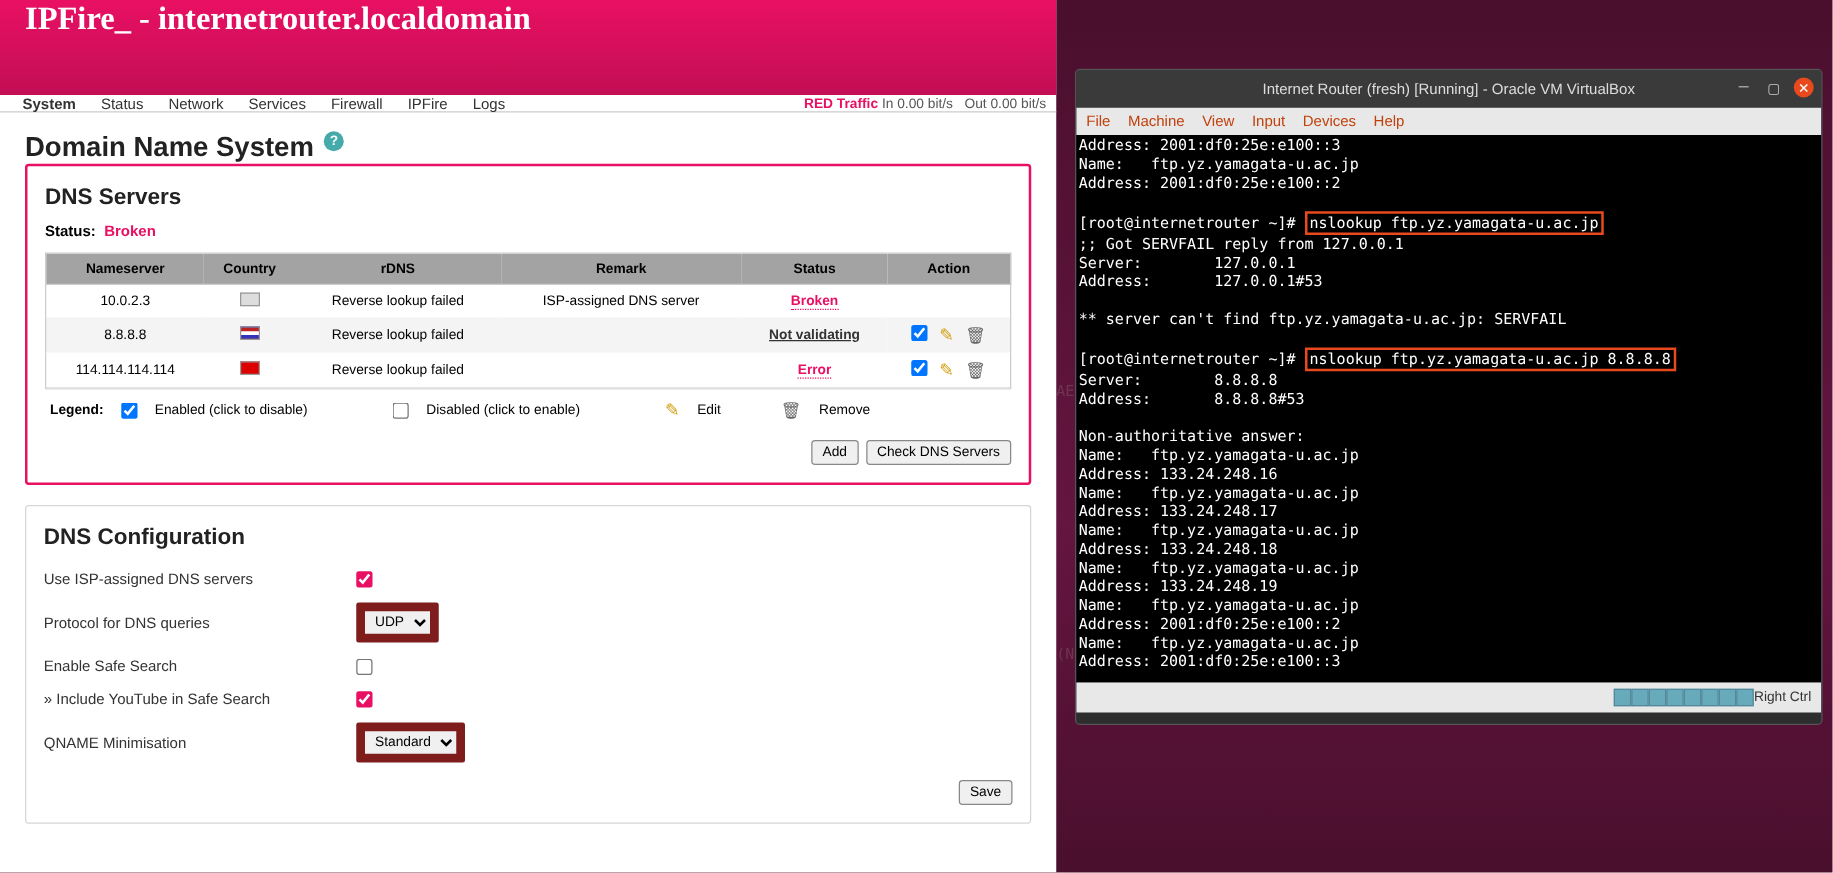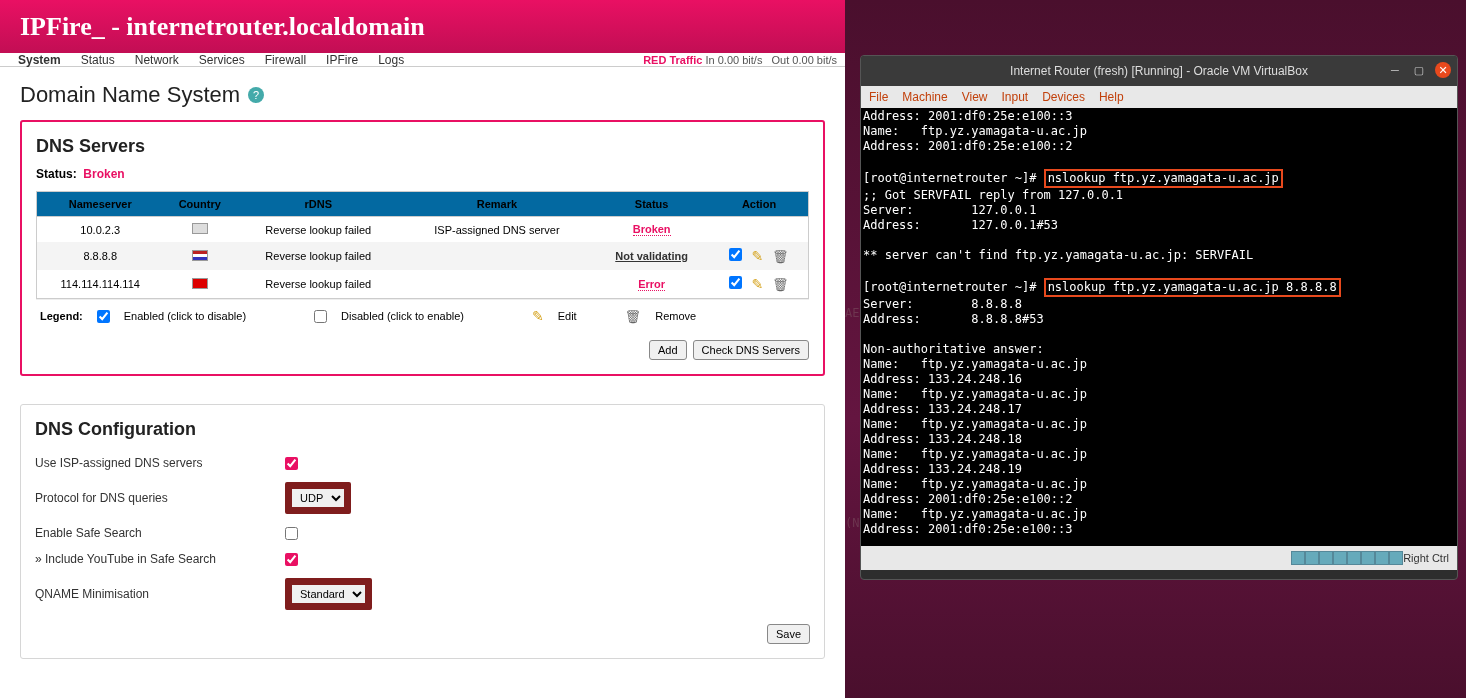--- a/index.html
+++ b/index.html
@@ -1,34 +1,34 @@
 <!DOCTYPE html>
 <html><head>
 <meta charset="utf-8">
 <style>
 *{box-sizing:border-box;margin:0;padding:0}
 body{font-family:Arial,Helvetica,sans-serif;width:1466px;height:698px;background:linear-gradient(180deg,#4a0f2d 0%,#641540 60%,#4a0f2d 100%);overflow:hidden;position:relative}
 .browser{position:absolute;left:0;top:0;width:845px;height:698px;background:#fff}
-.hero{height:53px;background:linear-gradient(180deg,#e91063 0%,#c20e54 100%);display:flex;align-items:center;padding-left:20px}
+.hero{height:76px;background:linear-gradient(180deg,#e91063 0%,#c20e54 100%);display:flex;align-items:flex-start;padding-left:20px}
 .hero-title{color:#fff;font-size:26px;font-weight:bold;font-family:Georgia,serif}
 .tabs{display:flex;align-items:center;height:14px;border-bottom:1px solid #ccc;padding:0 8px;font-size:12px}
 .tab{padding:0 10px;cursor:pointer;color:#333}
 .tab.active{font-weight:bold}
 .traffic{margin-left:auto;font-size:11px;color:#555}
 .traffic b{color:#e91063}
 .content{padding:15px 20px}
-.page-h1{font-size:22px;font-weight:normal;color:#222;margin-bottom:12px;display:flex;align-items:center;gap:8px}
+.page-h1{font-size:22px;font-weight:bold;color:#222;margin-bottom:0;display:flex;align-items:flex-start;gap:8px}
 .help-icon{width:16px;height:16px;border-radius:50%;background:#4aa;color:#fff;font-size:11px;display:inline-flex;align-items:center;justify-content:center}
-.panel{border:1px solid #d6d6d6;border-radius:3px;padding:14px;margin-bottom:28px}
+.panel{border:1px solid #d6d6d6;border-radius:3px;padding:14px;margin-bottom:16px}
 .panel.hl{border:2px solid #e91063}
 .panel-h{font-size:18px;font-weight:bold;margin-bottom:10px;color:#222}
 .status-row{font-size:12px;margin-bottom:10px}
 .status-row .val{color:#e91063;font-weight:bold}
 table.dns{width:100%;border:1px solid #ccc;border-collapse:collapse;font-size:11px}
-table.dns th{background:#0369a1;padding:6px 4px;border-bottom:1px solid #ccc;font-weight:bold}
+table.dns th{background:#a3a3a3;padding:6px 4px;border-bottom:1px solid #ccc;font-weight:bold}
 table.dns td{padding:6px 4px;text-align:center}
 table.dns tr.alt{background:#f4f4f4}
 .broken{color:#e91063;font-weight:bold;border-bottom:1px dotted #e91063;display:inline-block}
 .notval{color:#333;font-weight:bold;text-decoration:underline}
 .err{color:#e91063;font-weight:bold;border-bottom:1px dotted #e91063;display:inline-block}
 .flag{width:16px;height:11px;display:inline-block;border:1px solid #999}
 .flag.us{background:linear-gradient(#b22 0 33%,#fff 33% 66%,#33b 66%)}
 .flag.cn{background:#d00}
 .flag.unk{background:#ddd}
 .chk{width:13px;height:13px}

